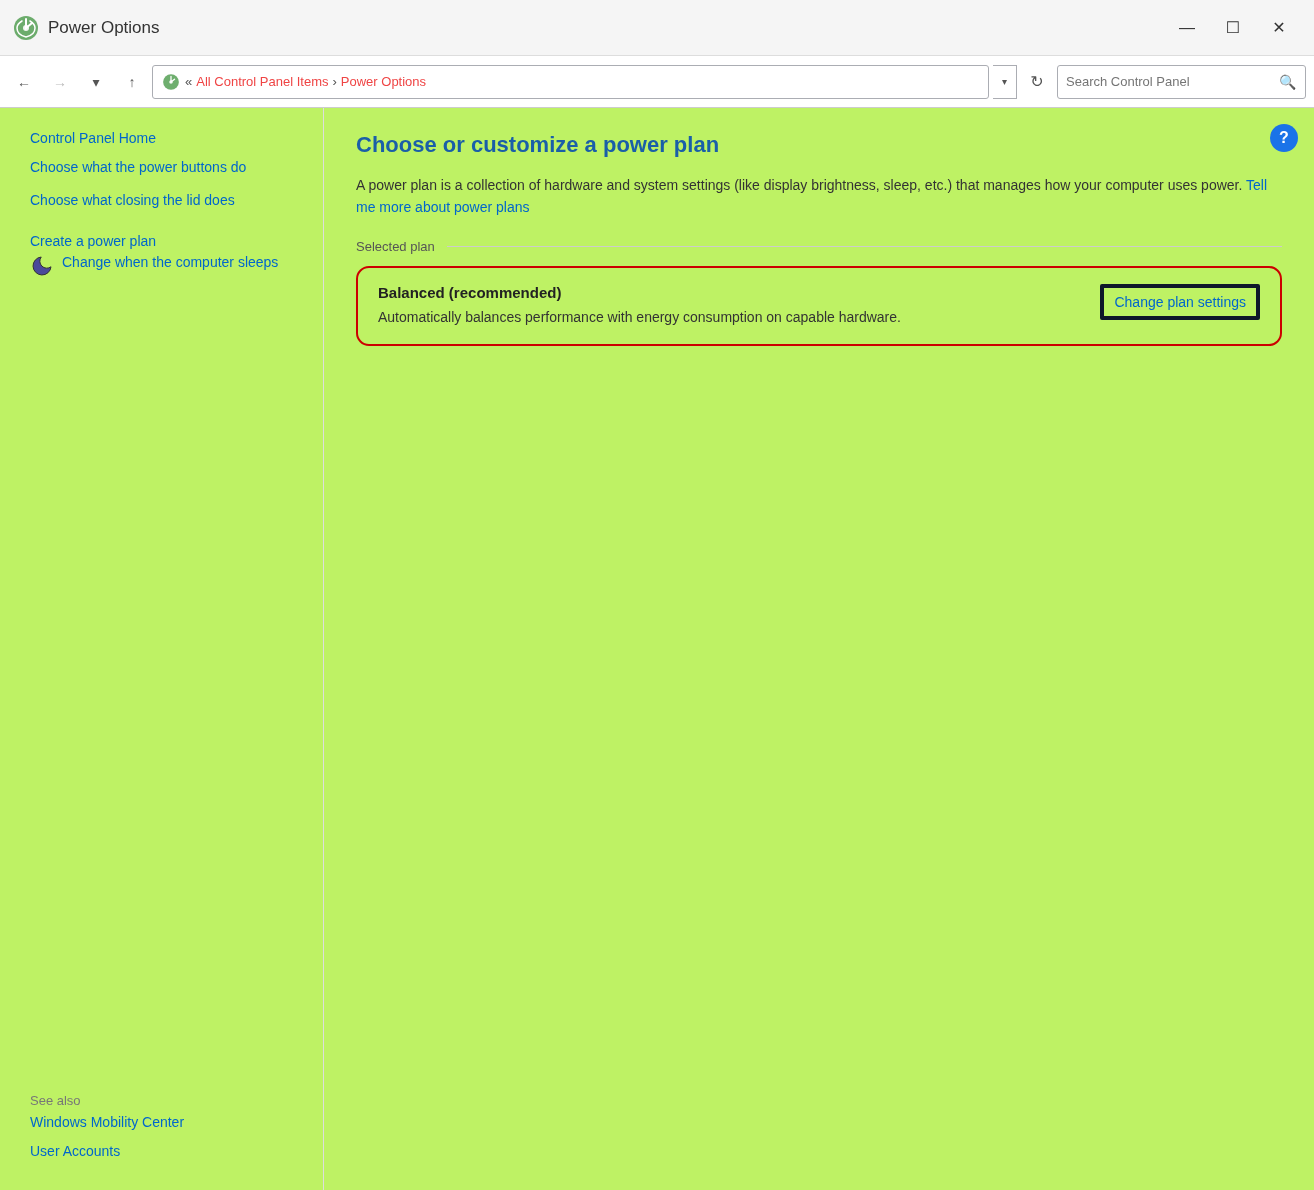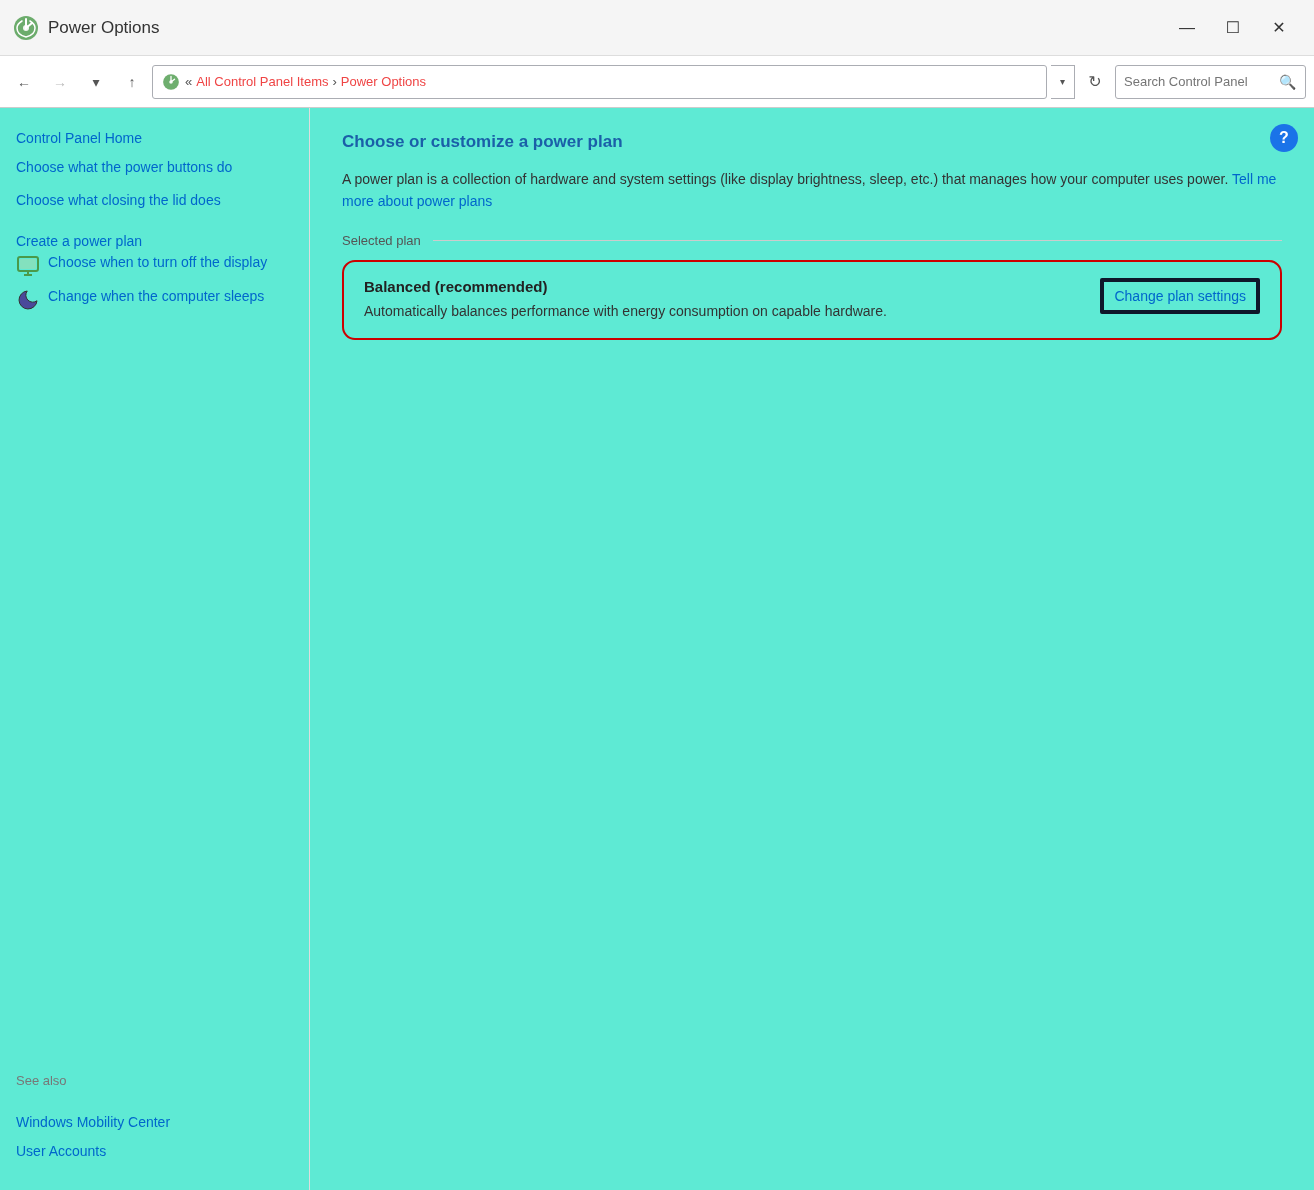--- a/index.html
+++ b/index.html
@@ -110,21 +110,21 @@
       font-size: 16px;
       color: #555;
     }
 
     .search-box {
       display: flex;
       align-items: center;
       border: 1px solid #abadb3;
       border-radius: 3px;
       height: 34px;
-      width: 191px;
+      width: 249px;
       padding: 0 8px;
       background: white;
     }
     .search-input {
       border: none;
       outline: none;
       font-size: 13px;
       color: #999;
       width: 100%;
       background: transparent;
@@ -135,21 +135,22 @@
       cursor: pointer;
       color: #555;
       font-size: 14px;
       padding: 0;
     }
 
     
     .main-layout {
       display: flex;
       height: calc(1190px - 56px - 52px);
-      background: #5eead4;
+      background: #bef264;
+      padding-left: 14px;
     }
 
     
     .sidebar {
       width: 310px;
       padding: 20px 16px;
       border-right: 1px solid #ddd;
       display: flex;
       flex-direction: column;
       overflow-y: auto;
@@ -173,21 +174,21 @@
     .sidebar-item-icon {
       width: 24px;
       height: 24px;
       flex-shrink: 0;
       margin-top: 2px;
     }
     .sidebar-spacer { flex: 1; }
     .see-also-label {
       font-size: 13px;
       color: #777;
-      margin-bottom: 24px;
+      margin-bottom: 4px;
       margin-top: 16px;
     }
 
     
     .content {
       flex: 1;
       padding: 24px 32px;
       overflow-y: auto;
       position: relative;
     }
@@ -204,21 +205,21 @@
       color: white;
       font-size: 16px;
       font-weight: bold;
       cursor: pointer;
       display: flex;
       align-items: center;
       justify-content: center;
     }
 
     .page-title {
-      font-size: 17px;
+      font-size: 22px;
       color: #1a5fa8;
       margin-bottom: 16px;
     }
     .description-text {
       font-size: 14px;
       color: #333;
       line-height: 1.6;
       margin-bottom: 4px;
     }
     .tell-me-link {
@@ -328,31 +329,20 @@
   <div class="sidebar">
 
     <a class="sidebar-link">Control Panel Home</a>
 
     <a class="sidebar-link" style="margin-bottom:12px;">Choose what the power buttons do</a>
 
     <a class="sidebar-link" style="margin-bottom:20px;">Choose what closing the lid does</a>
 
     <a class="sidebar-link" style="margin-bottom:0;">Create a power plan</a>
 
-    <div class="sidebar-item-with-icon">
-      <div class="sidebar-item-icon">
-        <svg viewBox="0 0 24 24" xmlns="http://www.w3.org/2000/svg">
-          <rect x="2" y="3" width="20" height="14" rx="2" fill="none" stroke="#4a9a4a" stroke-width="2"></rect>
-          <line x1="8" y1="21" x2="16" y2="21" stroke="#4a9a4a" stroke-width="2"></line>
-          <line x1="12" y1="17" x2="12" y2="21" stroke="#4a9a4a" stroke-width="2"></line>
-          <rect x="4" y="5" width="16" height="10" rx="1" fill="#a8d8a8" opacity="0.5"></rect>
-        </svg>
-      </div>
-      <a class="sidebar-link" style="margin-bottom:0;">Choose when to turn off the display</a>
-    </div>
 
     <div class="sidebar-item-with-icon">
       <div class="sidebar-item-icon">
         <svg viewBox="0 0 24 24" xmlns="http://www.w3.org/2000/svg">
           <path d="M21 12.79A9 9 0 1 1 11.21 3 7 7 0 0 0 21 12.79z" fill="#4a4a9a" stroke="#333" stroke-width="1"></path>
         </svg>
       </div>
       <a class="sidebar-link" style="margin-bottom:0;">Change when the computer sleeps</a>
     </div>
 

